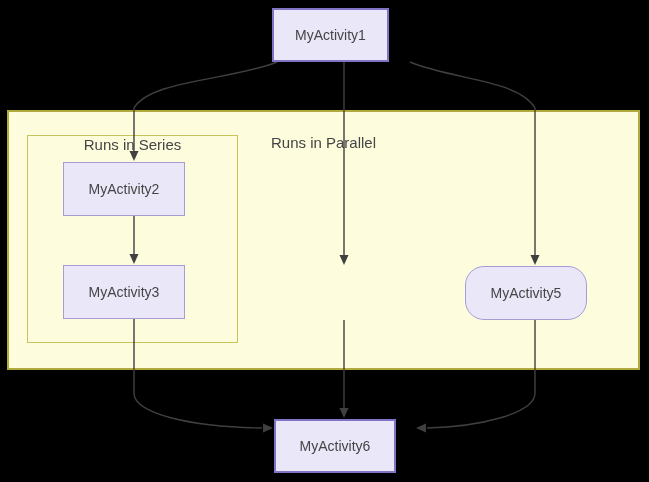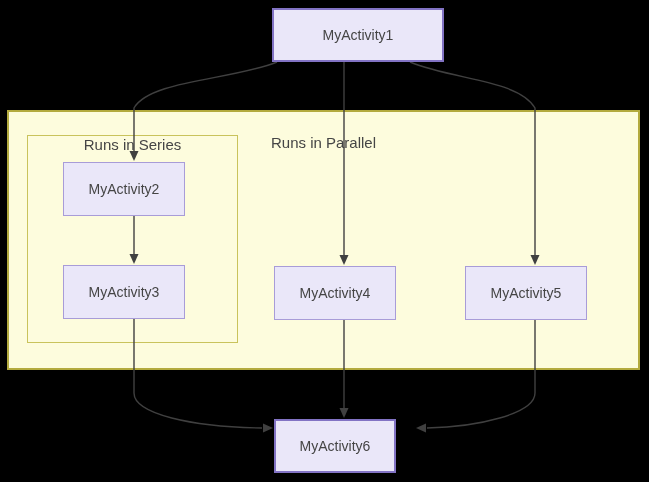--- a/index.html
+++ b/index.html
@@ -65,25 +65,25 @@
     z-index: 3;
   }
   .node.strong {
     border: 2px solid var(--node-border-strong);
   }
   .node-label {
     color: var(--text);
     font-size: 14px;
     white-space: nowrap;
   }
-  .n1 { left: 272px; top: 8px; width: 172px; }
+  .n1 { left: 272px; top: 8px; width: 117px; }
   .n2 { left: 63px;  top: 162px; }
   .n3 { left: 63px;  top: 265px; }
   .n4 { left: 274px; top: 266px; }
-  .n5 { left: 465px; top: 266px; }
+  .n5 { left: 465px; top: 266px; border-radius: 19px; }
   .n6 { left: 274px; top: 419px; }
 </style>
 </head>
 <body>
 
 <div class="canvas">
 
   <div class="group outer">
     <span class="group-label">Runs in Parallel</span>
   </div>
@@ -132,23 +132,20 @@
 
   <div class="node strong n1">
     <span class="node-label">MyActivity1</span>
   </div>
   <div class="node n2">
     <span class="node-label">MyActivity2</span>
   </div>
   <div class="node n3">
     <span class="node-label">MyActivity3</span>
   </div>
-  <div class="node n4">
-    <span class="node-label">MyActivity4</span>
-  </div>
   <div class="node n5">
     <span class="node-label">MyActivity5</span>
   </div>
   <div class="node strong n6">
     <span class="node-label">MyActivity6</span>
   </div>
 
 </div>
 
 </body></html>

